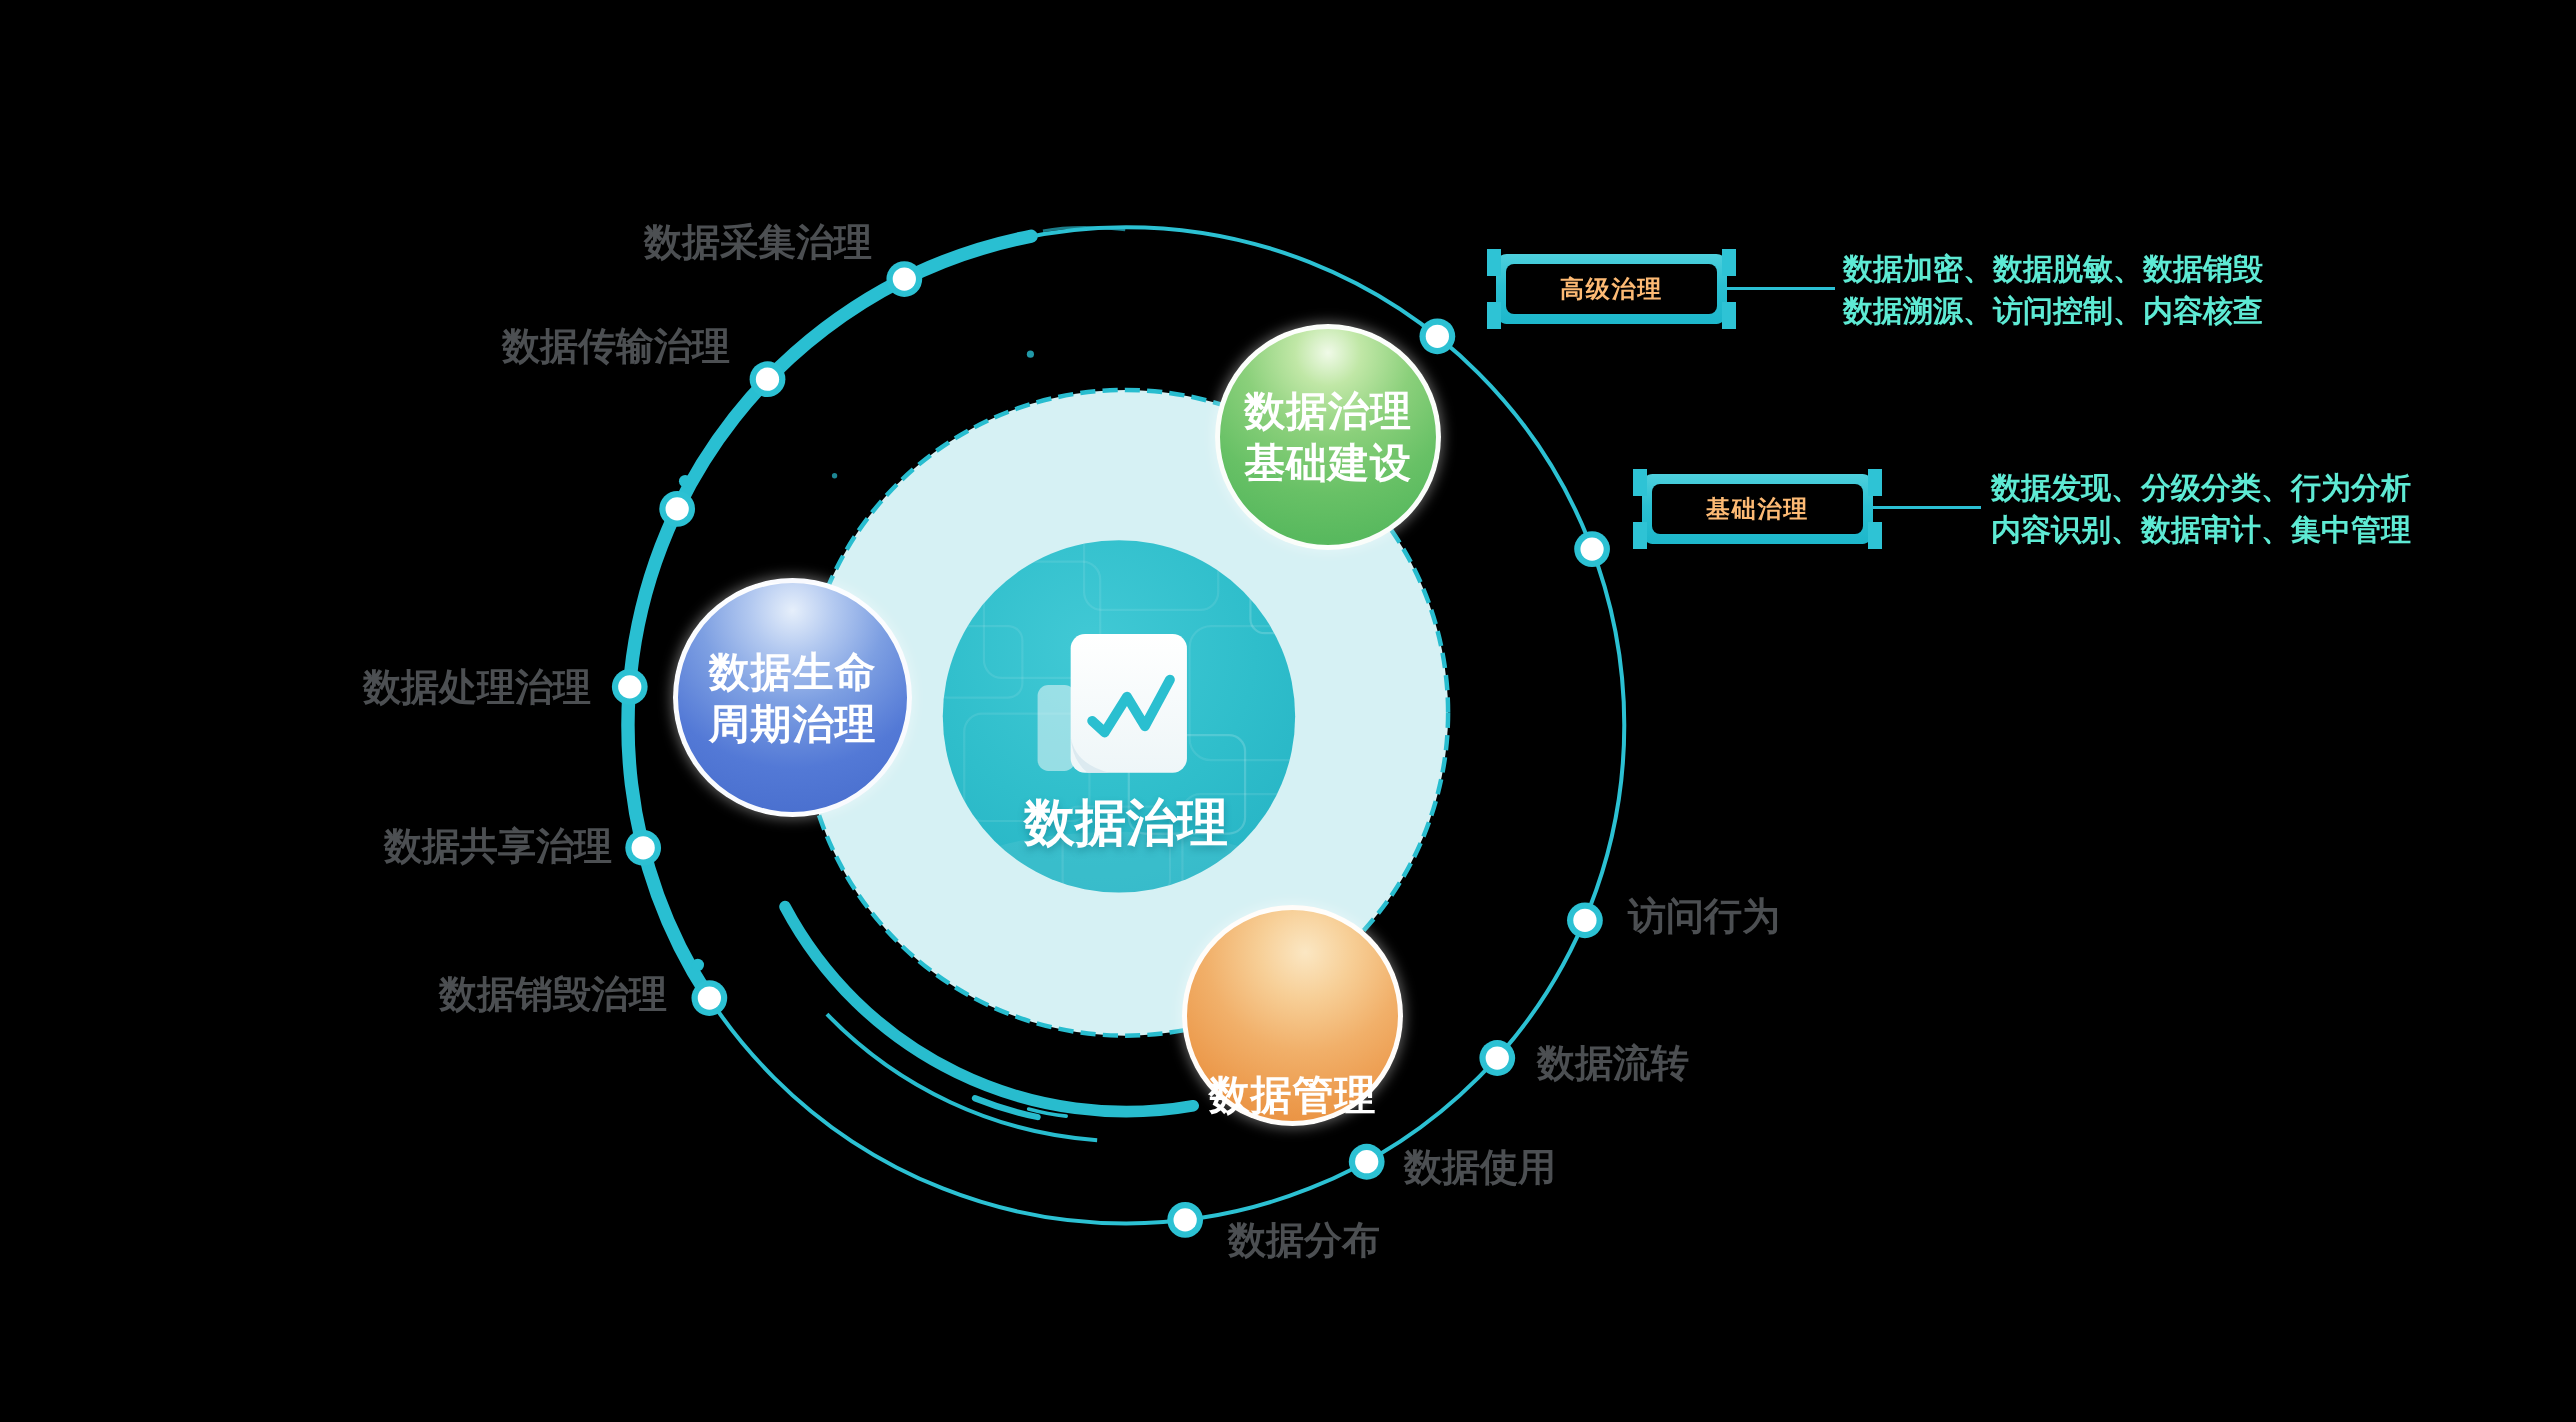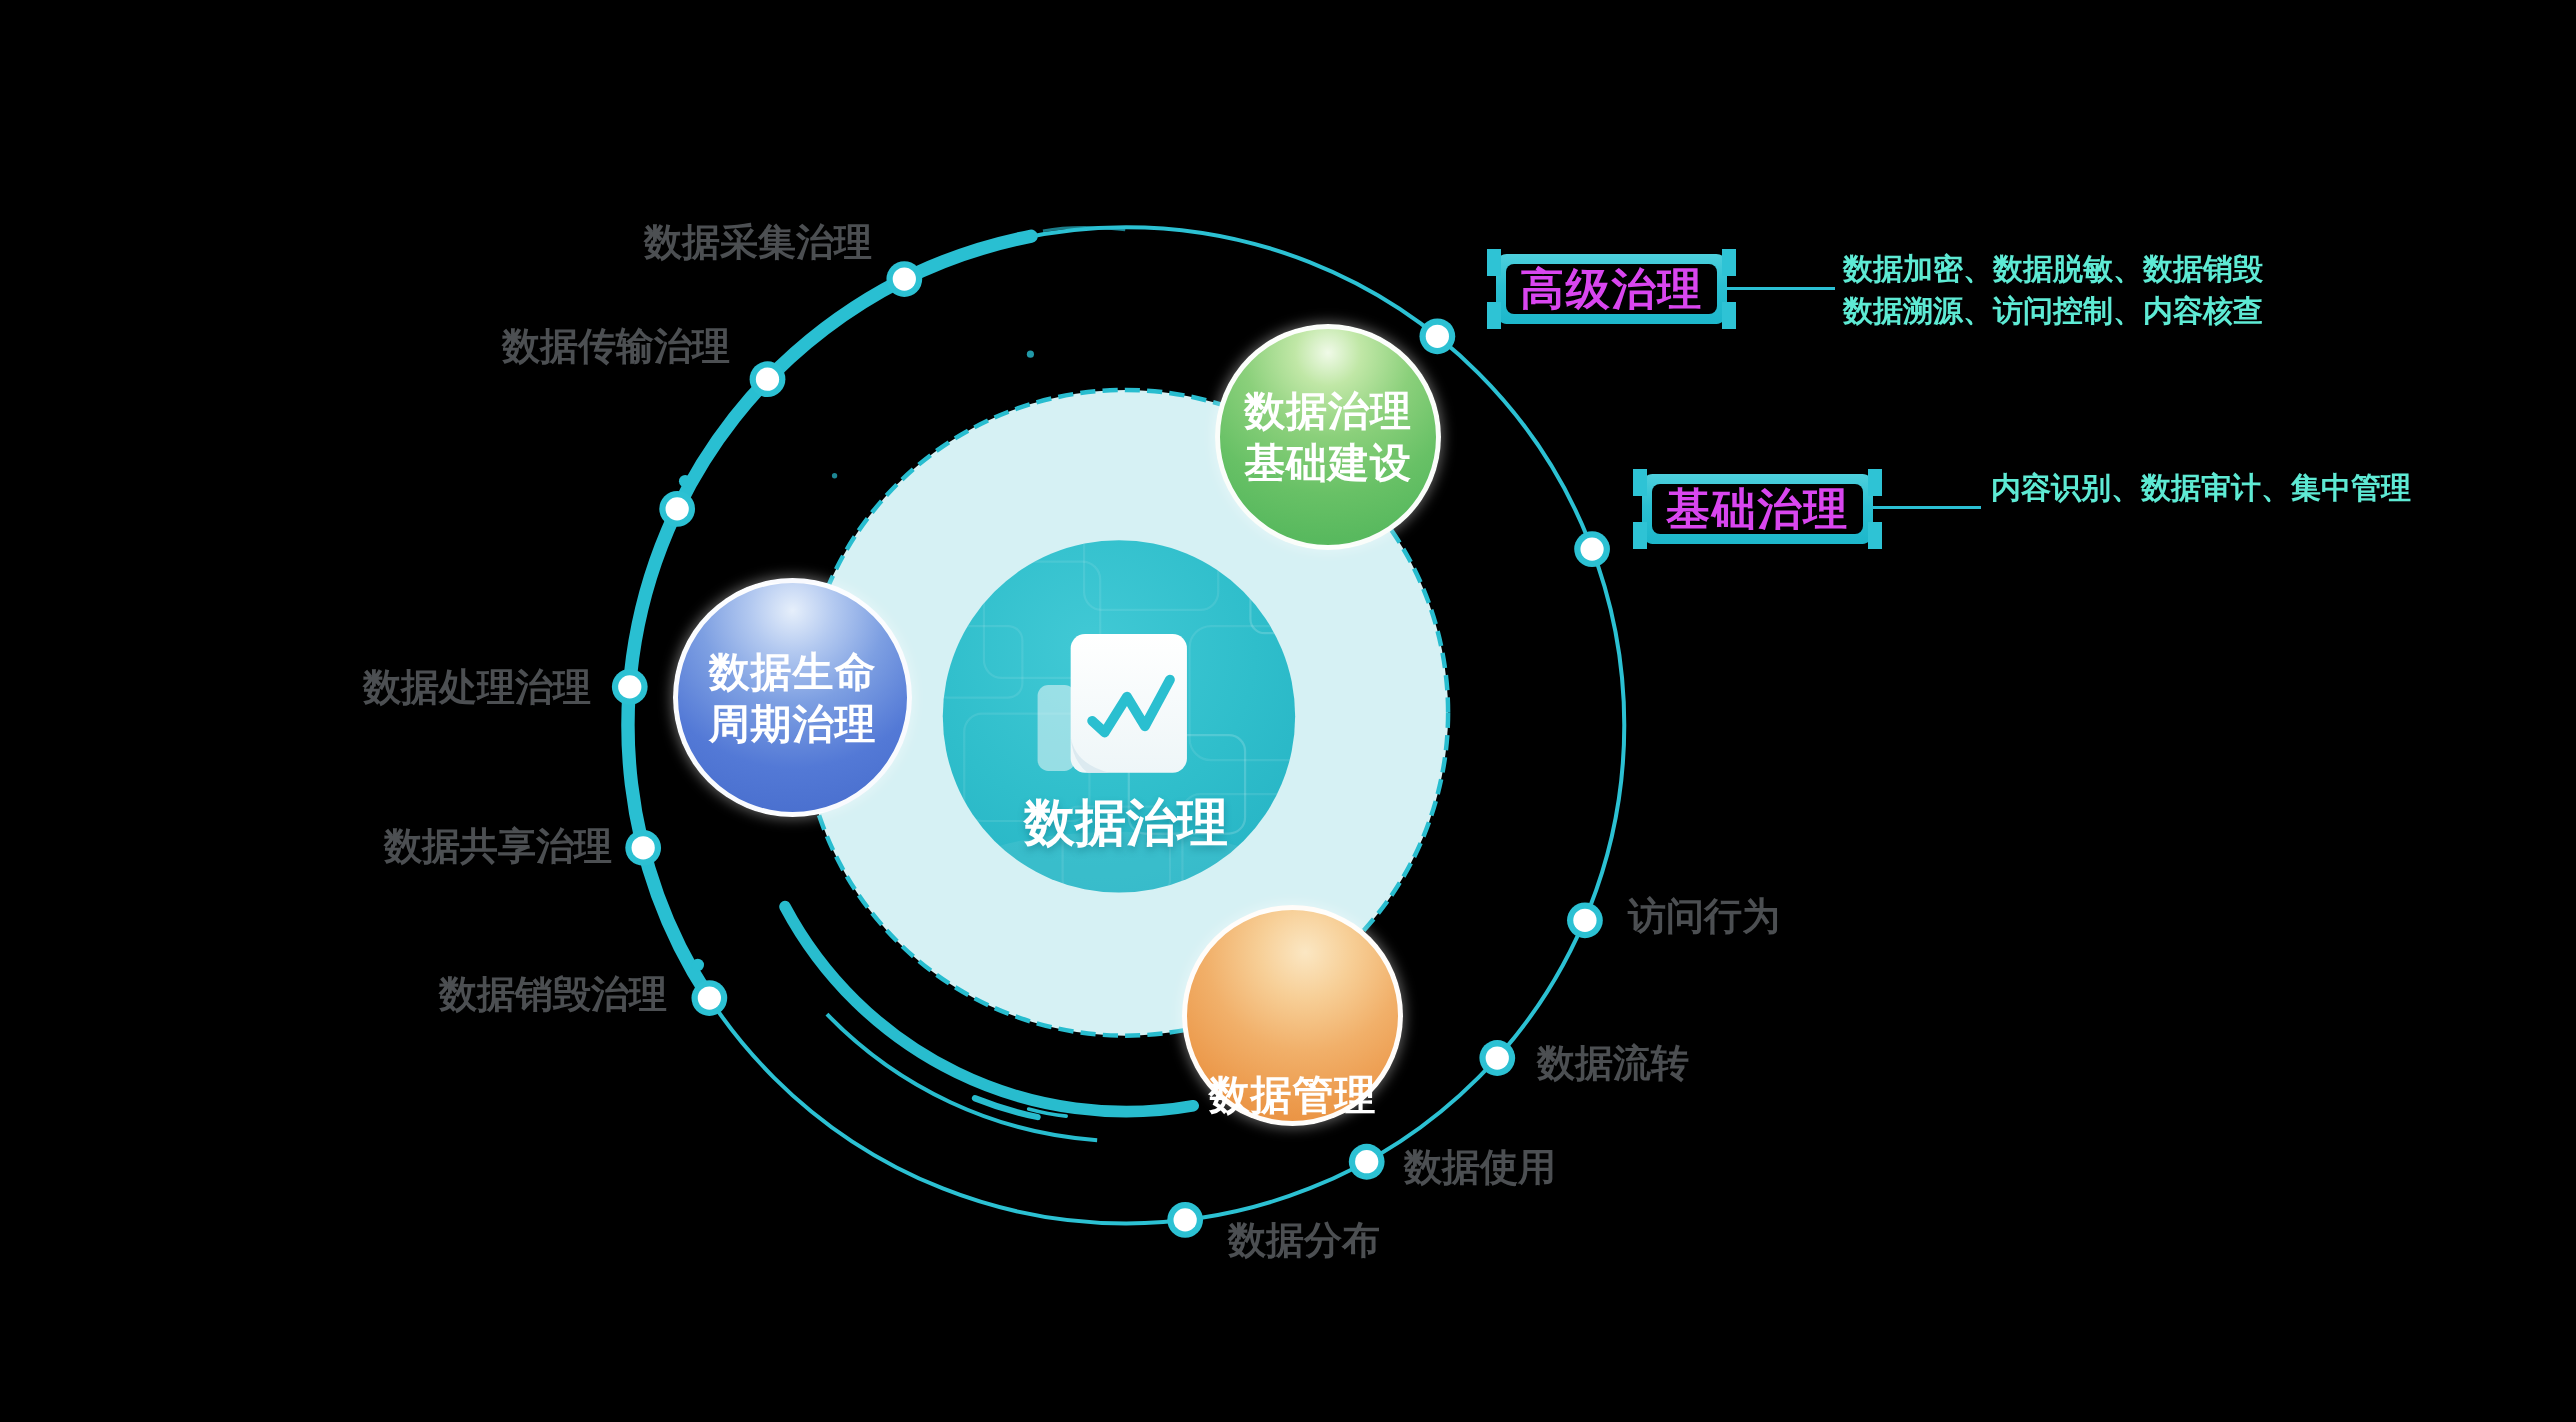--- a/index.html
+++ b/index.html
@@ -46,21 +46,21 @@
   #callout-adv {left:1496px;top:254px;}
   #callout-base{left:1642px;top:474px;}
   .callout .ear{position:absolute;width:14.3px;height:27px;background:#2ec3d5;display:block;}
   .callout .ear.tl{left:-9px;top:-5.4px;}
   .callout .ear.bl{left:-9px;bottom:-5.4px;}
   .callout .ear.tr{right:-9px;top:-5.4px;}
   .callout .ear.br{right:-9px;bottom:-5.4px;}
   .callout-inner{position:absolute;left:9.8px;top:9.8px;right:9.8px;bottom:9.8px;background:#000;
                  border:1.8px dashed rgba(0,0,0,0.85);border-radius:8px;
                  display:flex;align-items:center;justify-content:center;}
-  .callout-inner .callout-title{color:#d946ef;font-size:44px;font-weight:700;letter-spacing:1.8px;white-space:nowrap;}
+  .callout-inner .callout-title{color:#fdba74;font-size:24px;font-weight:700;letter-spacing:1.8px;white-space:nowrap;}
 
   
   .connector{position:absolute;height:2.7px;background:#2BC0D4;}
   #conn-adv {left:1726px;top:287px;width:109px;}
   #conn-base{left:1873px;top:506px;width:108px;}
 
   
   .desc{position:absolute;color:#5eead4;font-size:30px;line-height:42px;font-weight:600;
         letter-spacing:0px;white-space:nowrap;}
   #desc-adv {left:1843px;top:248px;}
@@ -224,17 +224,18 @@
   </div>
 
   <div class="connector" id="conn-adv"></div>
   <div class="connector" id="conn-base"></div>
 
   <div class="desc" id="desc-adv">
     <div>数据加密、数据脱敏、数据销毁</div>
     <div>数据溯源、访问控制、内容核查</div>
   </div>
   <div class="desc" id="desc-base">
+    <div>数据发现、分级分类、行为分析</div>
     <div>内容识别、数据审计、集中管理</div>
   </div>
 
 </div>
 
 
 </body></html>

